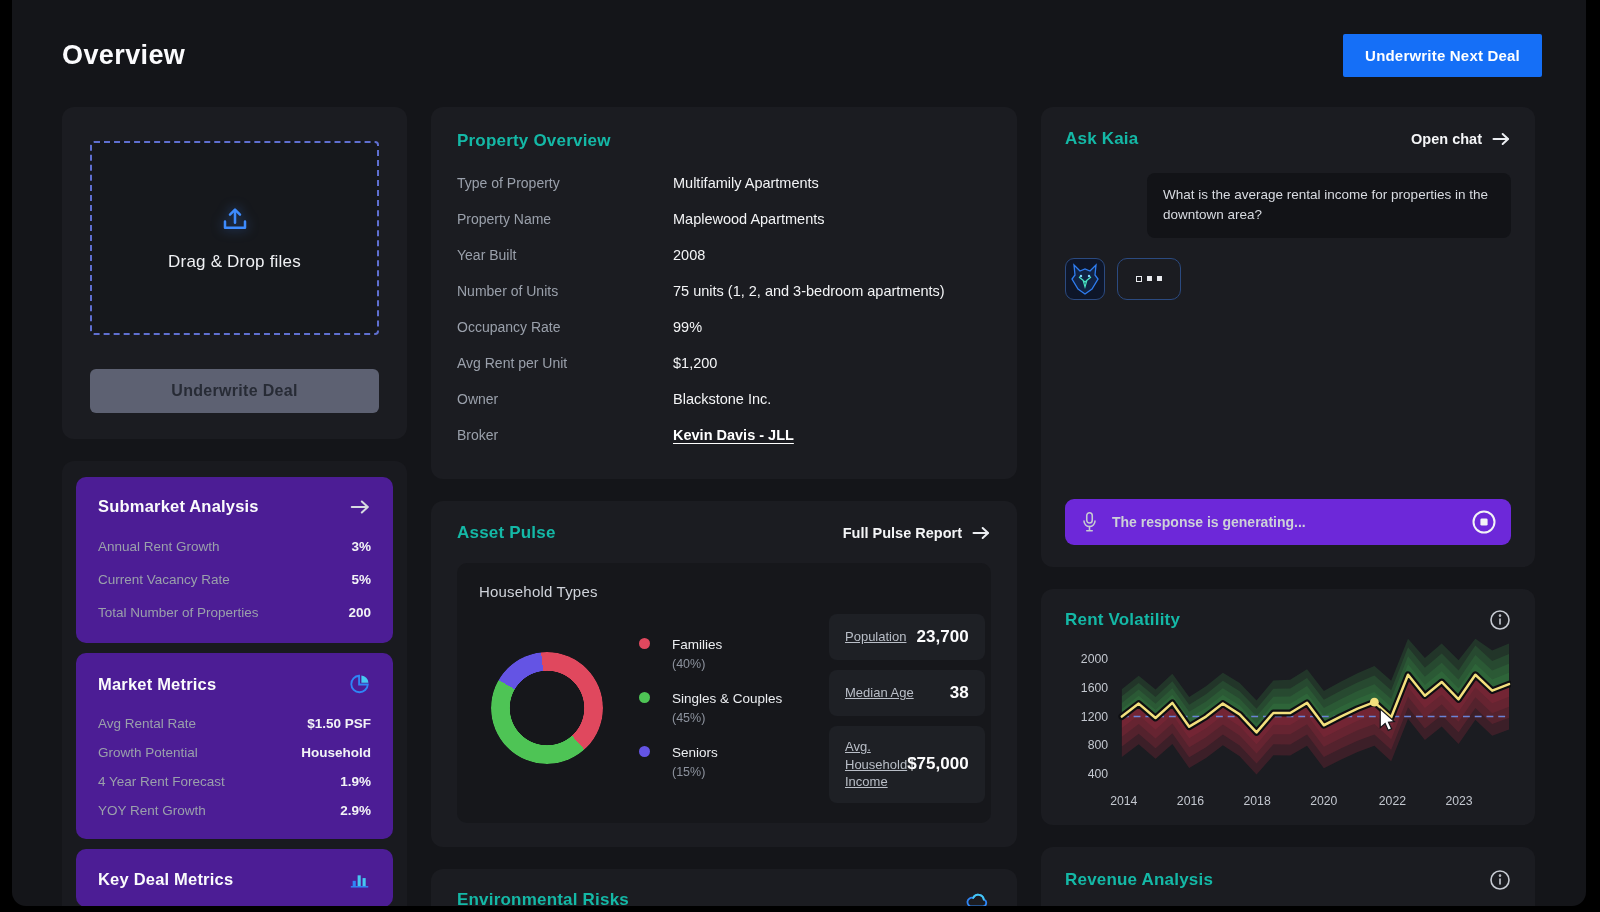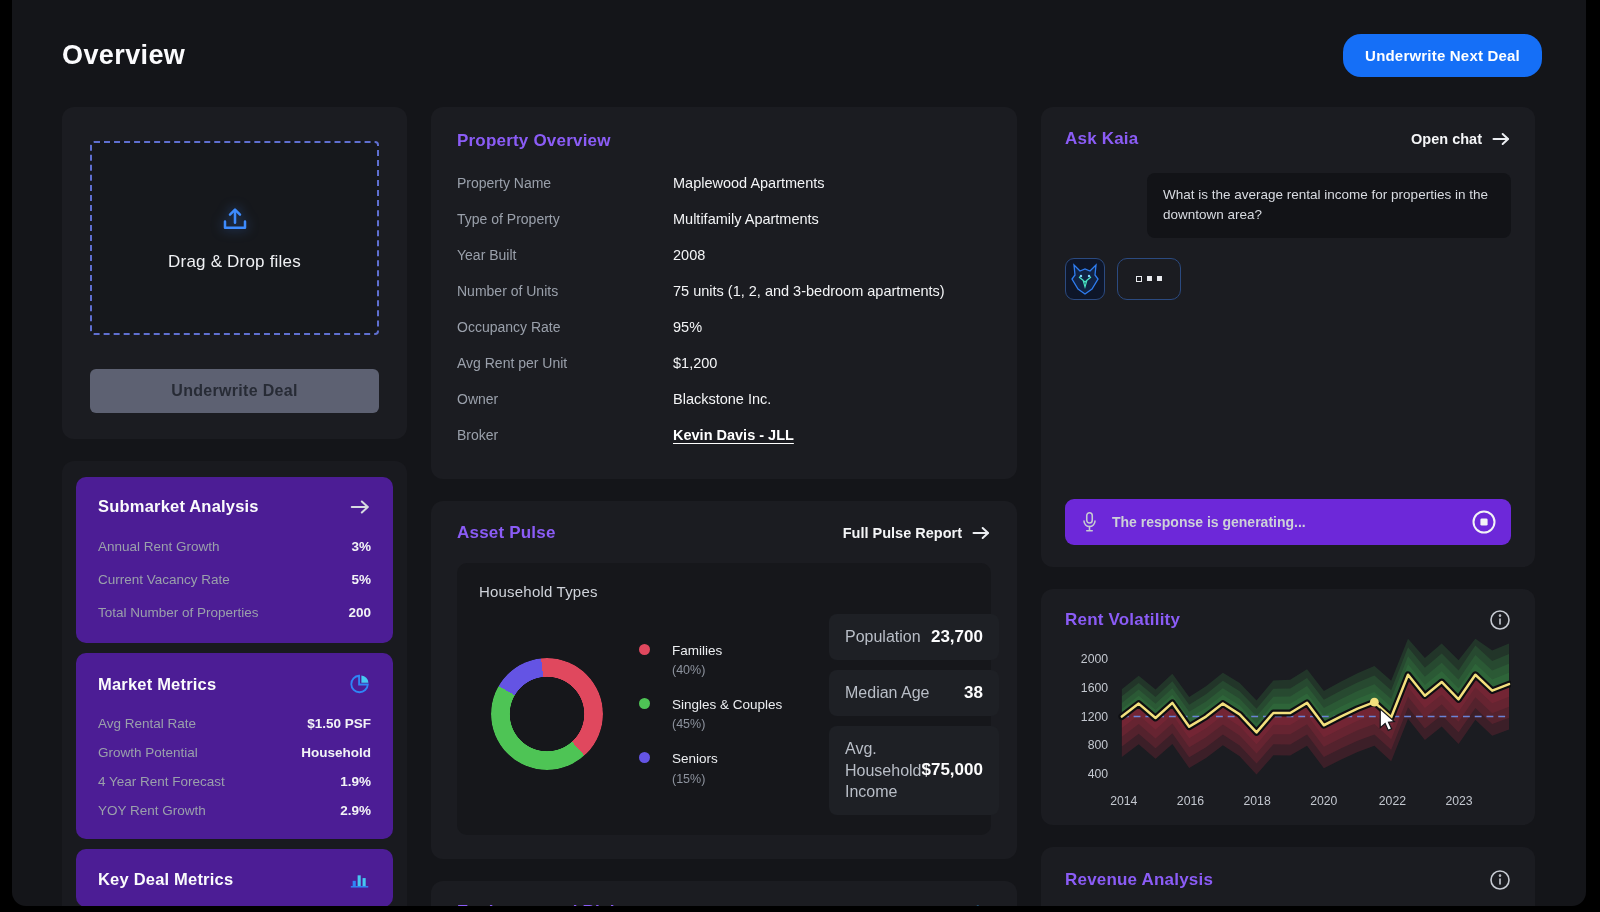--- a/index.html
+++ b/index.html
@@ -6,21 +6,21 @@
   html,body { width:1600px; height:912px; background:#000; overflow:hidden;
     font-family:"Liberation Sans","DejaVu Sans",sans-serif; }
   .app { position:absolute; left:12px; top:0; width:1574px; height:906px;
     background:#141519; border-radius:0 0 14px 14px; overflow:hidden; color:#e8eaee; }
 
   
   .topbar { display:flex; align-items:center; justify-content:space-between;
     padding:34px 44px 0 50px; }
   .page-title { font-size:27px; font-weight:800; letter-spacing:.4px; color:#fbfbfd; }
   .cta-btn { background:#156ff7; color:#fff; font-weight:700; font-size:15px;
-    border:none; border-radius:18px; padding:13px 22px; cursor:pointer; letter-spacing:.2px;
+    border:none; border-radius:2px; padding:13px 22px; cursor:pointer; letter-spacing:.2px;
     font-family:inherit; }
 
   
   .cols { display:flex; gap:24px; padding:30px 0 0 50px; align-items:flex-start; }
   .col-left  { width:345px; flex:none; display:flex; flex-direction:column; gap:22px; }
   .col-mid   { width:586px; flex:none; display:flex; flex-direction:column; gap:22px; }
   .col-right { width:494px; flex:none; display:flex; flex-direction:column; gap:22px; }
 
   .card { background:#1b1c21; border-radius:12px; }
 
@@ -40,21 +40,21 @@
     display:flex; flex-direction:column; gap:10px; }
   .metric-card { background:#4c1d95; border-radius:10px; padding:20px 22px 14px; }
   .metric-head { display:flex; align-items:center; justify-content:space-between; margin-bottom:14px; }
   .metric-title { font-size:16.5px; font-weight:800; color:#fafbfc; letter-spacing:.2px; }
   .metric-row { display:flex; align-items:center; justify-content:space-between; padding:9px 0; }
   .metric-label { font-size:13.5px; color:#9aa0ab; }
   .metric-value { font-size:13.5px; color:#f2f3f6; font-weight:700; }
 
   
   .prop-card { padding:24px 26px 26px; }
-  .card-title { font-size:17px; font-weight:800; color:#8b5cf6; letter-spacing:.2px; }
+  .card-title { font-size:17px; font-weight:800; color:#14b8a6; letter-spacing:.2px; }
   .prop-rows { margin-top:14px; }
   .prop-row { display:flex; align-items:center; padding:10px 0; }
   .prop-label { width:216px; flex:none; font-size:14px; color:#9aa0ab; }
   .prop-value { font-size:14.5px; color:#f3f4f6; }
   .prop-link { font-weight:800; text-decoration:underline; text-underline-offset:3px; color:#fff; cursor:pointer; }
 
   
   .pulse-card { padding:22px 26px 24px; }
   .card-head { display:flex; align-items:center; justify-content:space-between; }
   .head-link { display:flex; align-items:center; gap:9px; font-size:14.5px; font-weight:800;
@@ -66,21 +66,21 @@
     -webkit-mask:radial-gradient(closest-side, transparent 66%, #000 67%);
     mask:radial-gradient(closest-side, transparent 66%, #000 67%); }
   .legend { margin-left:36px; width:172px; flex:none; display:flex; flex-direction:column; gap:15px; }
   .legend-item { display:flex; gap:22px; }
   .legend-dot { width:11px; height:11px; border-radius:50%; margin-top:3px; flex:none; }
   .legend-label { font-size:13.5px; color:#eceef1; line-height:1.45; }
   .legend-pct { font-size:12.5px; color:#8d939e; }
   .stat-tiles { margin-left:18px; flex:1; display:flex; flex-direction:column; gap:10px; }
   .stat-tile { background:#1e2025; border-radius:8px; padding:12px 16px;
     display:flex; align-items:center; justify-content:space-between; min-height:46px; }
-  .stat-label { font-size:16px; color:#b9bec7; line-height:1.35; max-width:130px; }
+  .stat-label { font-size:13px; color:#b9bec7; line-height:1.35; max-width:130px;text-decoration:underline; }
   .stat-value { font-size:17px; font-weight:800; color:#fcfcfd; }
 
   
   .env-card { padding:20px 26px 24px; }
 
   
   .kaia-card { padding:22px 24px 22px; height:460px; display:flex; flex-direction:column; }
   .bubble { margin:24px 0 0 82px; background:#121317; border-radius:8px; padding:12px 16px;
     font-size:13.5px; line-height:1.5; color:#d8dbe1; }
   .kaia-reply-row { display:flex; gap:12px; margin-top:20px; }
@@ -199,38 +199,38 @@
         </div>
       </div>
     </div>
 
     <div class="col-mid">
 
       <div class="card prop-card">
         <div class="card-title">Property Overview</div>
         <div class="prop-rows">
           <div class="prop-row">
+            <span class="prop-label">Type of Property</span>
+            <span class="prop-value">Multifamily Apartments</span>
+          </div>
+          <div class="prop-row">
             <span class="prop-label">Property Name</span>
             <span class="prop-value">Maplewood Apartments</span>
           </div>
           <div class="prop-row">
-            <span class="prop-label">Type of Property</span>
-            <span class="prop-value">Multifamily Apartments</span>
-          </div>
-          <div class="prop-row">
             <span class="prop-label">Year Built</span>
             <span class="prop-value">2008</span>
           </div>
           <div class="prop-row">
             <span class="prop-label">Number of Units</span>
             <span class="prop-value">75 units (1, 2, and 3-bedroom apartments)</span>
           </div>
           <div class="prop-row">
             <span class="prop-label">Occupancy Rate</span>
-            <span class="prop-value">95%</span>
+            <span class="prop-value">99%</span>
           </div>
           <div class="prop-row">
             <span class="prop-label">Avg Rent per Unit</span>
             <span class="prop-value">$1,200</span>
           </div>
           <div class="prop-row">
             <span class="prop-label">Owner</span>
             <span class="prop-value">Blackstone Inc.</span>
           </div>
           <div class="prop-row">

